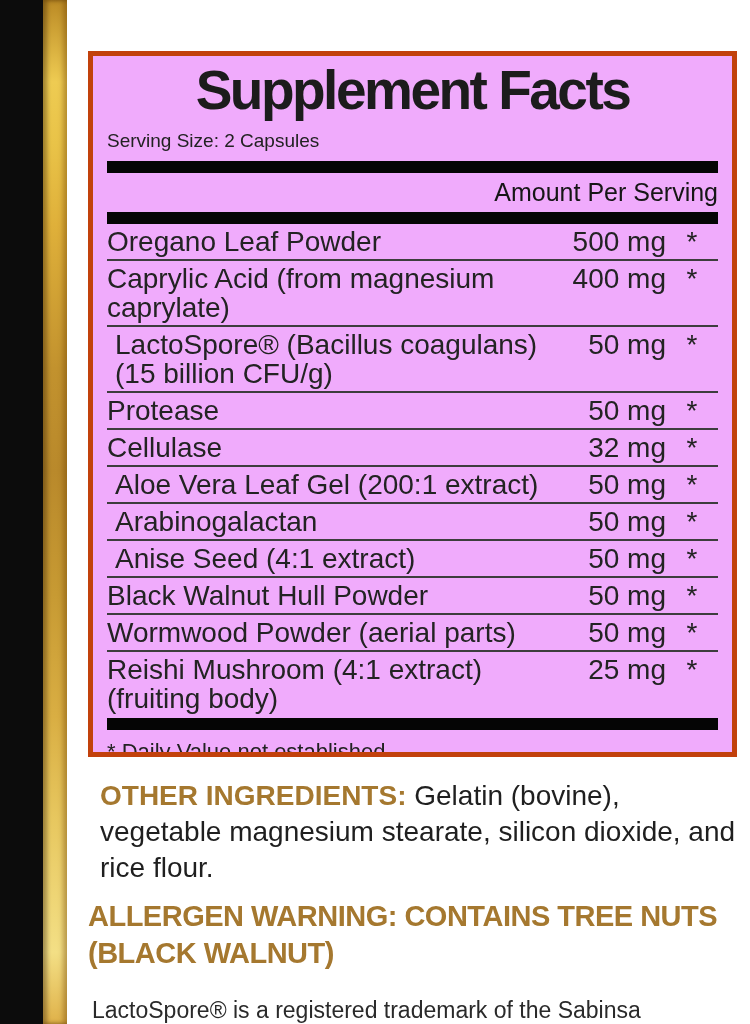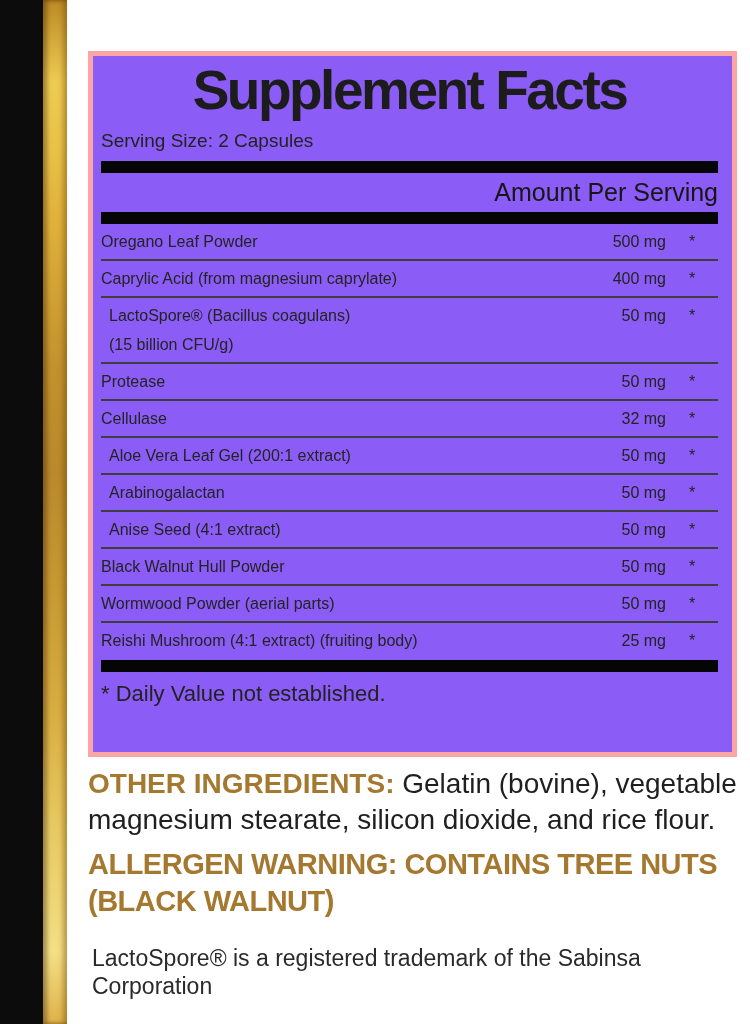--- a/index.html
+++ b/index.html
@@ -15,51 +15,51 @@
     position:absolute;left:43px;top:0;width:24px;height:1024px;
     background:linear-gradient(to bottom,
       #bb8a25 0%, #eecb52 8%, #e9c348 14%, #dfb03a 22%,
       #c2922e 36%, #b9892b 46%, #c79a33 58%, #d9ae43 70%,
       #e7c75f 80%, #f3df85 93%, #dfb149 100%);
     box-shadow: inset 4px 0 4px rgba(40,20,0,.38), inset -4px 0 5px rgba(110,65,0,.42);
   }
   
   .facts-box{
     position:absolute;left:88px;top:51px;width:649px;height:706px;
-    box-sizing:border-box;border:5px solid #fca5a5;background:#8b5cf6;
-    padding:4px 14px 0 8px;overflow:hidden;
+    box-sizing:border-box;border:5px solid #c2410c;background:#f0abfc;
+    padding:4px 14px 0 14px;overflow:hidden;
   }
   .facts-title{
     text-align:center;font-weight:bold;font-size:55px;line-height:60px;
     letter-spacing:-2.5px;color:#1c1c1c;white-space:nowrap;
   }
   .serving-block{margin-top:6px;font-size:19px;line-height:29px;color:#222;}
   .thick-bar{height:12px;background:#050505;}
   .bar-1{margin-top:6px;}
   .col-header{
     display:flex;justify-content:flex-end;align-items:center;
     font-size:25px;line-height:29px;padding:5px 0;color:#161616;
   }
   .facts-rows{}
   .f-row{
     display:flex;align-items:flex-start;
-    font-size:16px;line-height:29px;padding:3px 0;
+    font-size:28px;line-height:29px;padding:3px 0;
     border-bottom:2px solid #3d3d3d;color:#232323;
   }
   .f-row:last-child{border-bottom:none;}
   .f-row .name{flex:1;}
   .f-row.indent .name{padding-left:8px;}
   .f-row .amt{width:95px;text-align:right;white-space:nowrap;}
   .f-row .dv{width:52px;text-align:center;}
   .bar-3{margin-top:2px;}
   .footnote{font-size:22px;line-height:29px;padding:7px 0 8px 0;color:#222;}
   
   .lower{position:absolute;left:88px;top:766px;width:660px;}
   .other-ingredients{
-    font-size:28px;line-height:36px;color:#1f1f1f;margin:0;
+    font-size:28px;line-height:36px;color:#1f1f1f;margin:12px;
   }
   .gold-label{font-weight:bold;color:#a5782f;}
   .allergen{
     margin:8px 0 0 0;font-weight:bold;font-size:29px;line-height:37px;
     color:#a5782f;letter-spacing:-0.5px;
   }
   .trademark{margin:24px 0 0 4px;font-size:23px;line-height:28px;color:#2a2a2a;}
 </style>
 </head>
 <body>

